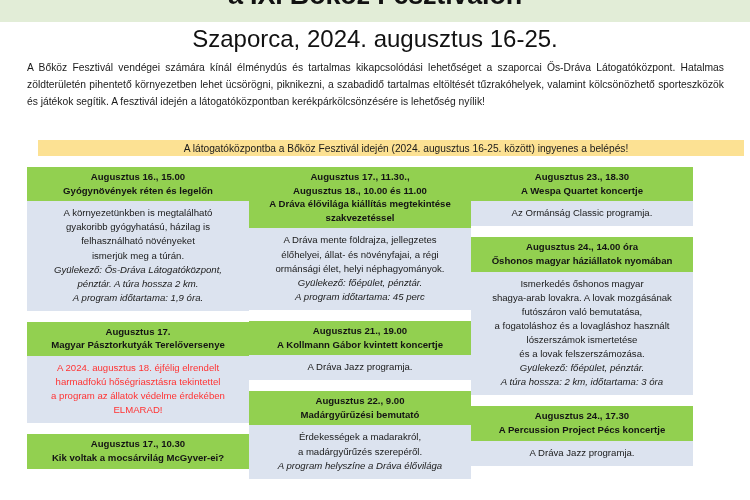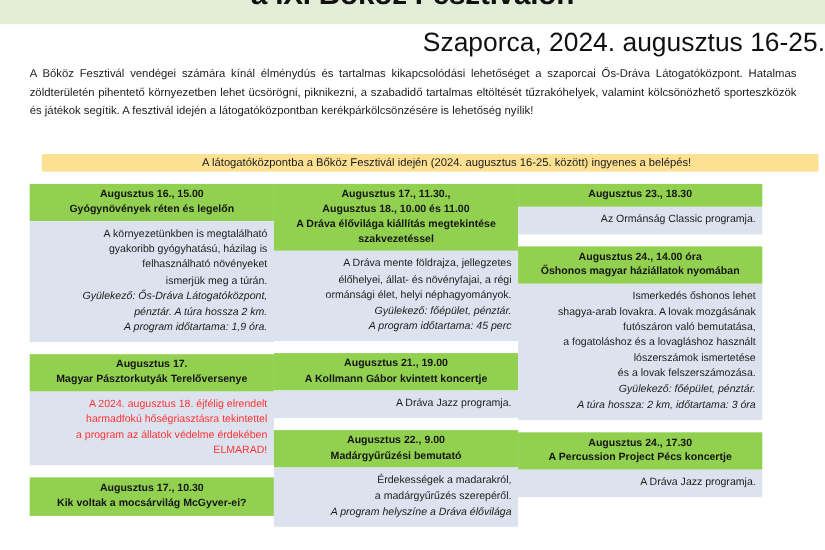--- a/index.html
+++ b/index.html
@@ -23,21 +23,21 @@
     position:absolute;left:0;top:-20px;width:750px;
     text-align:center;
     font-size:27px;font-weight:bold;letter-spacing:-.2px;
     color:#111;
     white-space:nowrap;
   }
 
   
   .subtitle{
     position:absolute;left:0;top:25px;width:750px;
-    text-align:right;
+    text-align:center;
     font-size:24px;font-weight:normal;color:#111;
   }
 
   
   .intro{
     position:absolute;left:27px;top:50px;width:697px;
     font-size:10.3px;line-height:1.62;
     text-align:justify;
     color:#1a1a1a;
   }
@@ -69,21 +69,21 @@
     background:#92d050;
     text-align:center;
     font-size:9.6px;
     font-weight:bold;
     line-height:1.42;
     padding:3px 4px 4px 4px;
     color:#141414;
   }
   .card-body{
     background:#dce3ef;
-    text-align:right;
+    text-align:center;
     font-size:9.6px;
     line-height:1.47;
     padding:5px 6px 6px 6px;
     color:#1a1a1a;
   }
   .card-body .it{font-style:italic;}
   .card-body.cancelled{color:#ff3333;}
 </style>
 </head>
 <body>
@@ -169,32 +169,33 @@
           <div>Érdekességek a madarakról,</div>
           <div>a madárgyűrűzés szerepéről.</div>
           <div class="it">A program helyszíne a Dráva élővilága</div>
         </div>
       </div>
     </div>
     <div class="col">
       <div class="card">
         <div class="card-head">
           <div>Augusztus 23., 18.30</div>
+          <div>A Wespa Quartet koncertje</div>
         </div>
         <div class="card-body">
           <div>Az Ormánság Classic programja.</div>
         </div>
       </div>
       <div class="card">
         <div class="card-head">
           <div>Augusztus 24., 14.00 óra</div>
           <div>Őshonos magyar háziállatok nyomában</div>
         </div>
         <div class="card-body">
-          <div>Ismerkedés őshonos lehet</div>
+          <div>Ismerkedés őshonos magyar</div>
           <div>shagya-arab lovakra. A lovak mozgásának</div>
           <div>futószáron való bemutatása,</div>
           <div>a fogatoláshoz és a lovagláshoz használt</div>
           <div>lószerszámok ismertetése</div>
           <div>és a lovak felszerszámozása.</div>
           <div class="it">Gyülekező: főépület, pénztár.</div>
           <div class="it">A túra hossza: 2 km, időtartama: 3 óra</div>
         </div>
       </div>
       <div class="card">

